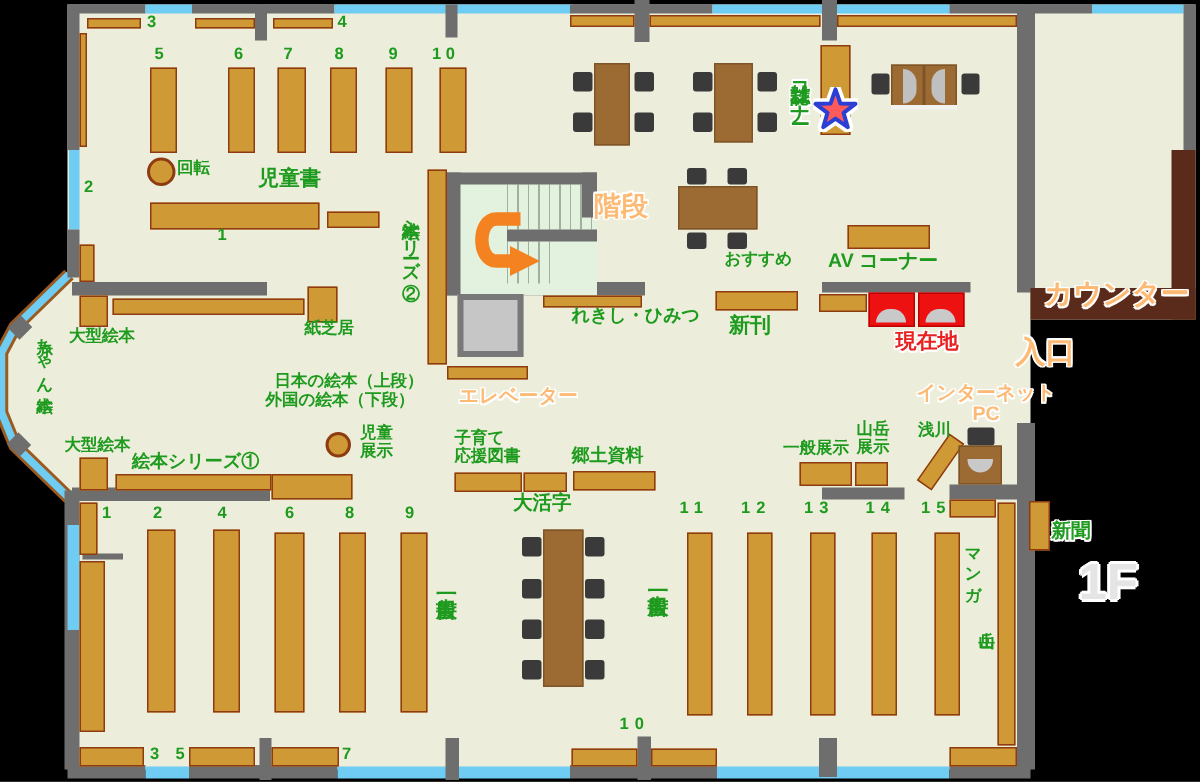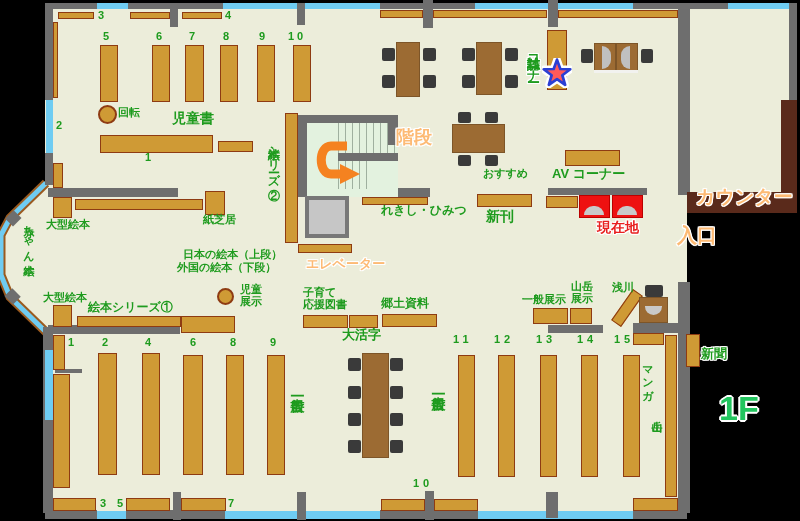--- a/index.html
+++ b/index.html
@@ -283,17 +283,21 @@
   <div class="lbl g vert" style="left:290px;top:388px;font-size:14px;height:50px;">一般書</div>
   <div class="lbl g vert" style="left:431px;top:386px;font-size:14px;height:54px;">一般書</div>
   <div class="lbl g vert" style="left:641px;top:358px;font-size:11px;height:42px;">マンガ</div>
   <div class="lbl g vert" style="left:650px;top:412px;font-size:11px;height:28px;">山岳</div>
   <div class="lbl g ow" style="left:701px;top:347px;font-size:13px;">新聞</div>
 
   <div class="lbl b ow" style="left:396px;top:128px;font-size:18px;">階段</div>
   <div class="lbl b ow" style="left:306px;top:209px;font-size:13px;margin-top:48px;">エレベーター</div>
   <div class="lbl b ow" style="left:696px;top:146px;font-size:19px;margin-top:41px;">カウンター</div>
   <div class="lbl b ow" style="left:677px;top:225px;font-size:20px;">入口</div>
-  <div class="lbl ow2" style="left:719px;top:370px;font-size:34px;color:#22c55e;margin-top:20px;">1F</div>
+  <div class="lbl b ow" style="left:611px;top:255px;font-size:13px;text-align:center;">
+    <span>インターネット</span><br>
+    <span>PC</span>
+  </div>
+  <div class="lbl ow2" style="left:719px;top:370px;font-size:34px;color:#e5e5e5;">1F</div>
 
   <div class="lbl r ow" style="left:597px;top:220px;font-size:14px;">現在地</div>
 
 </div>
 
 </body></html>

